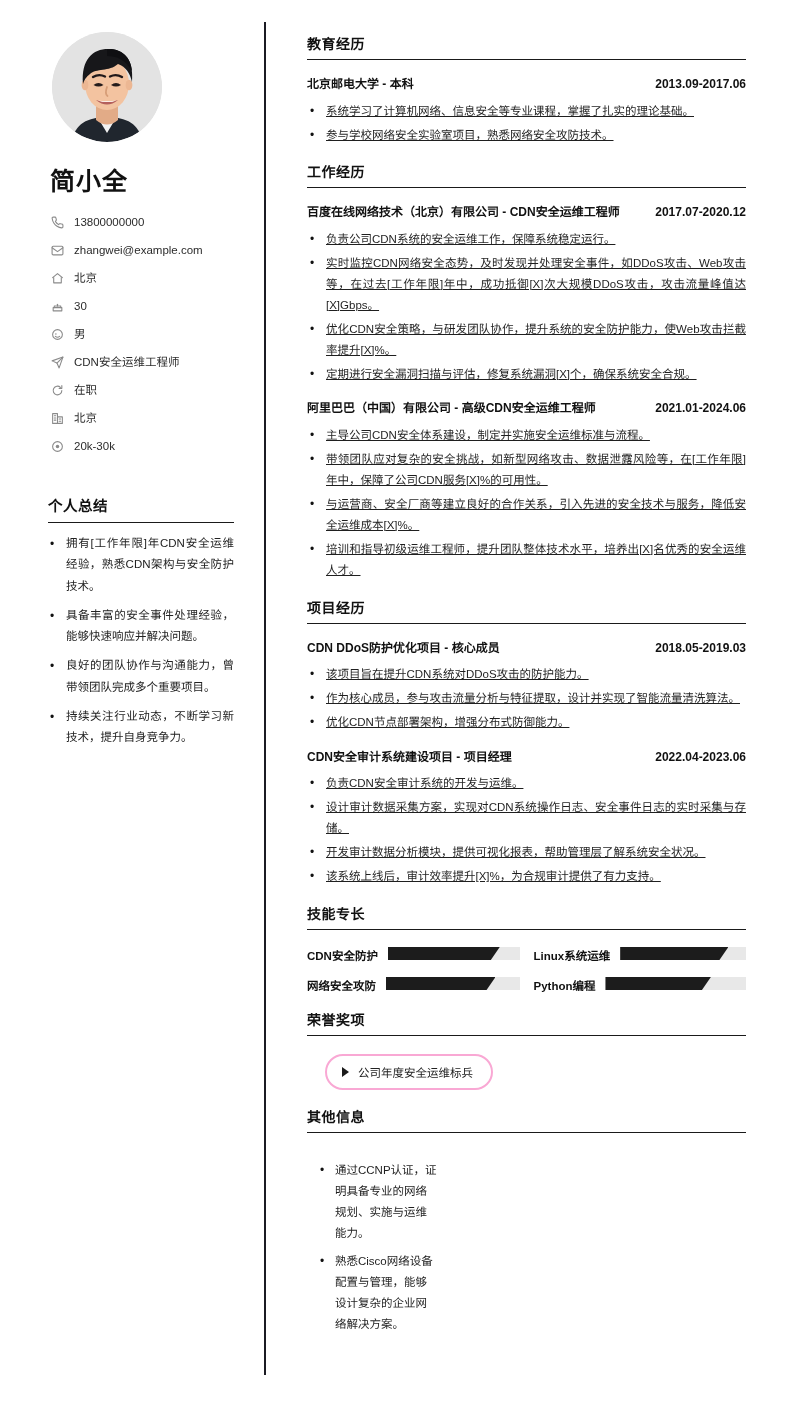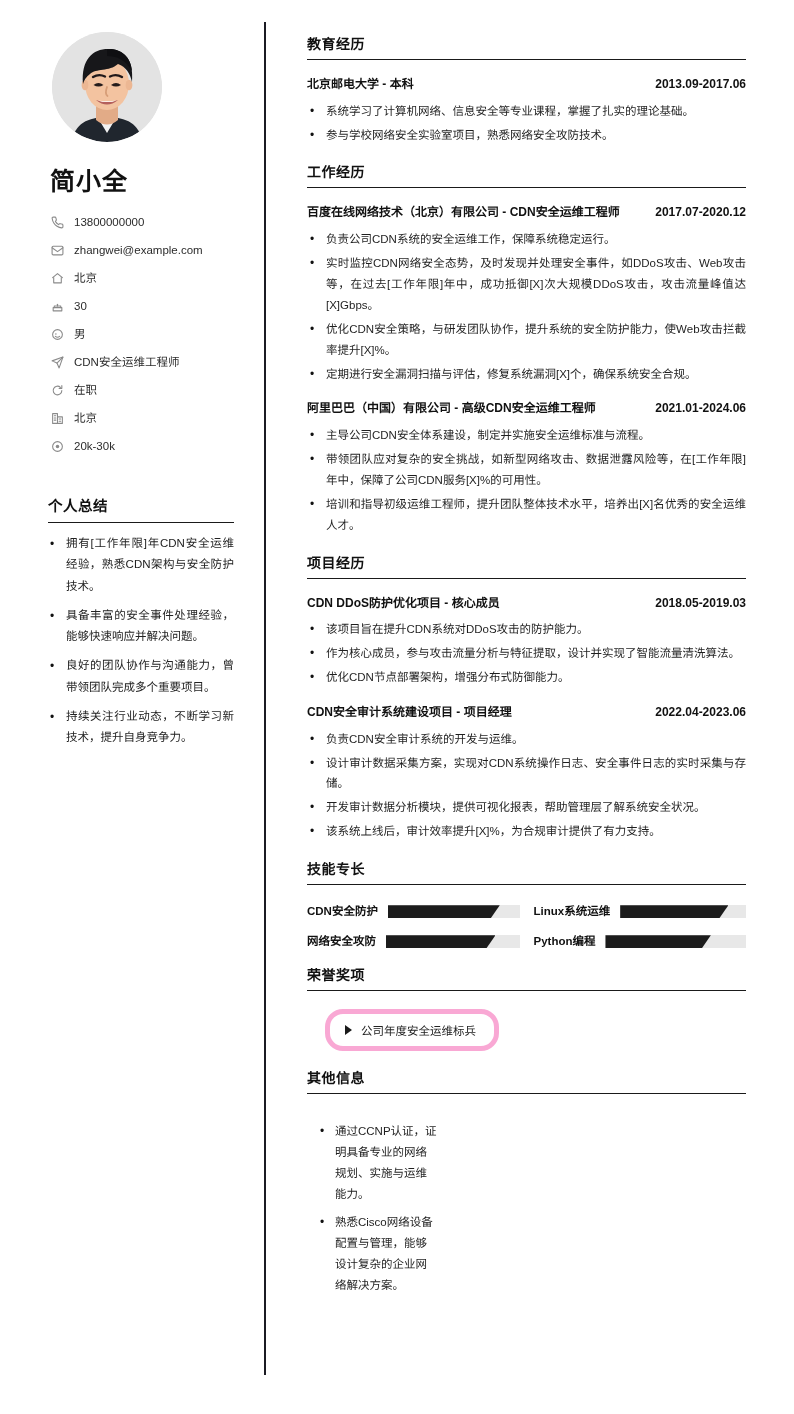--- a/index.html
+++ b/index.html
@@ -172,41 +172,42 @@
     list-style: none;
   }
   .bullets li {
     position: relative;
     padding-left: 19px;
     font-size: 11.5px;
     line-height: 1.82;
     color: #1f1f1f;
     margin-bottom: 3px;
     text-align: justify;
+    text-decoration: underline;
   }
   .bullets li::before {
     content: "•";
     position: absolute;
     left: 3px;
     top: 0;
     color: #111;
     font-size: 12px;
   }
 
   
   .skills-grid {
     display: grid;
     grid-template-columns: 1fr 1fr;
     column-gap: 14px;
     row-gap: 14px;
     margin-top: 17px;
   }
   .skill-row {
     display: flex;
-    align-items: flex-end;
+    align-items: flex-start;
     gap: 10px;
   }
   .skill-name {
     font-size: 11.5px;
     font-weight: 700;
     color: #111;
     white-space: nowrap;
   }
   .skill-track {
     position: relative;
@@ -229,21 +230,21 @@
     margin-top: 18px;
     display: flex;
     flex-wrap: wrap;
     gap: 10px;
     padding-left: 18px;
   }
   .award-chip {
     display: inline-flex;
     align-items: center;
     gap: 9px;
-    border: 5px solid #f9a8d4;
+    border: 2px solid #f9a8d4;
     border-radius: 18px;
     padding: 8px 18px 8px 15px;
     font-size: 11.5px;
     color: #222;
     background: #fff;
   }
   .award-chip .tri {
     width: 0;
     height: 0;
     border-left: 7px solid #1a1a1a;
@@ -481,20 +482,21 @@
       </div>
 
       <div class="entry">
         <div class="entry-head">
           <div class="entry-title">阿里巴巴（中国）有限公司 - 高级CDN安全运维工程师</div>
           <div class="entry-date">2021.01-2024.06</div>
         </div>
         <ul class="bullets">
           <li>主导公司CDN安全体系建设，制定并实施安全运维标准与流程。</li>
           <li>带领团队应对复杂的安全挑战，如新型网络攻击、数据泄露风险等，在[工作年限]年中，保障了公司CDN服务[X]%的可用性。</li>
+          <li>与运营商、安全厂商等建立良好的合作关系，引入先进的安全技术与服务，降低安全运维成本[X]%。</li>
           <li>培训和指导初级运维工程师，提升团队整体技术水平，培养出[X]名优秀的安全运维人才。</li>
         </ul>
       </div>
     </section>
 
     <section class="section">
       <div class="sec-head">项目经历</div>
 
       <div class="entry">
         <div class="entry-head">

